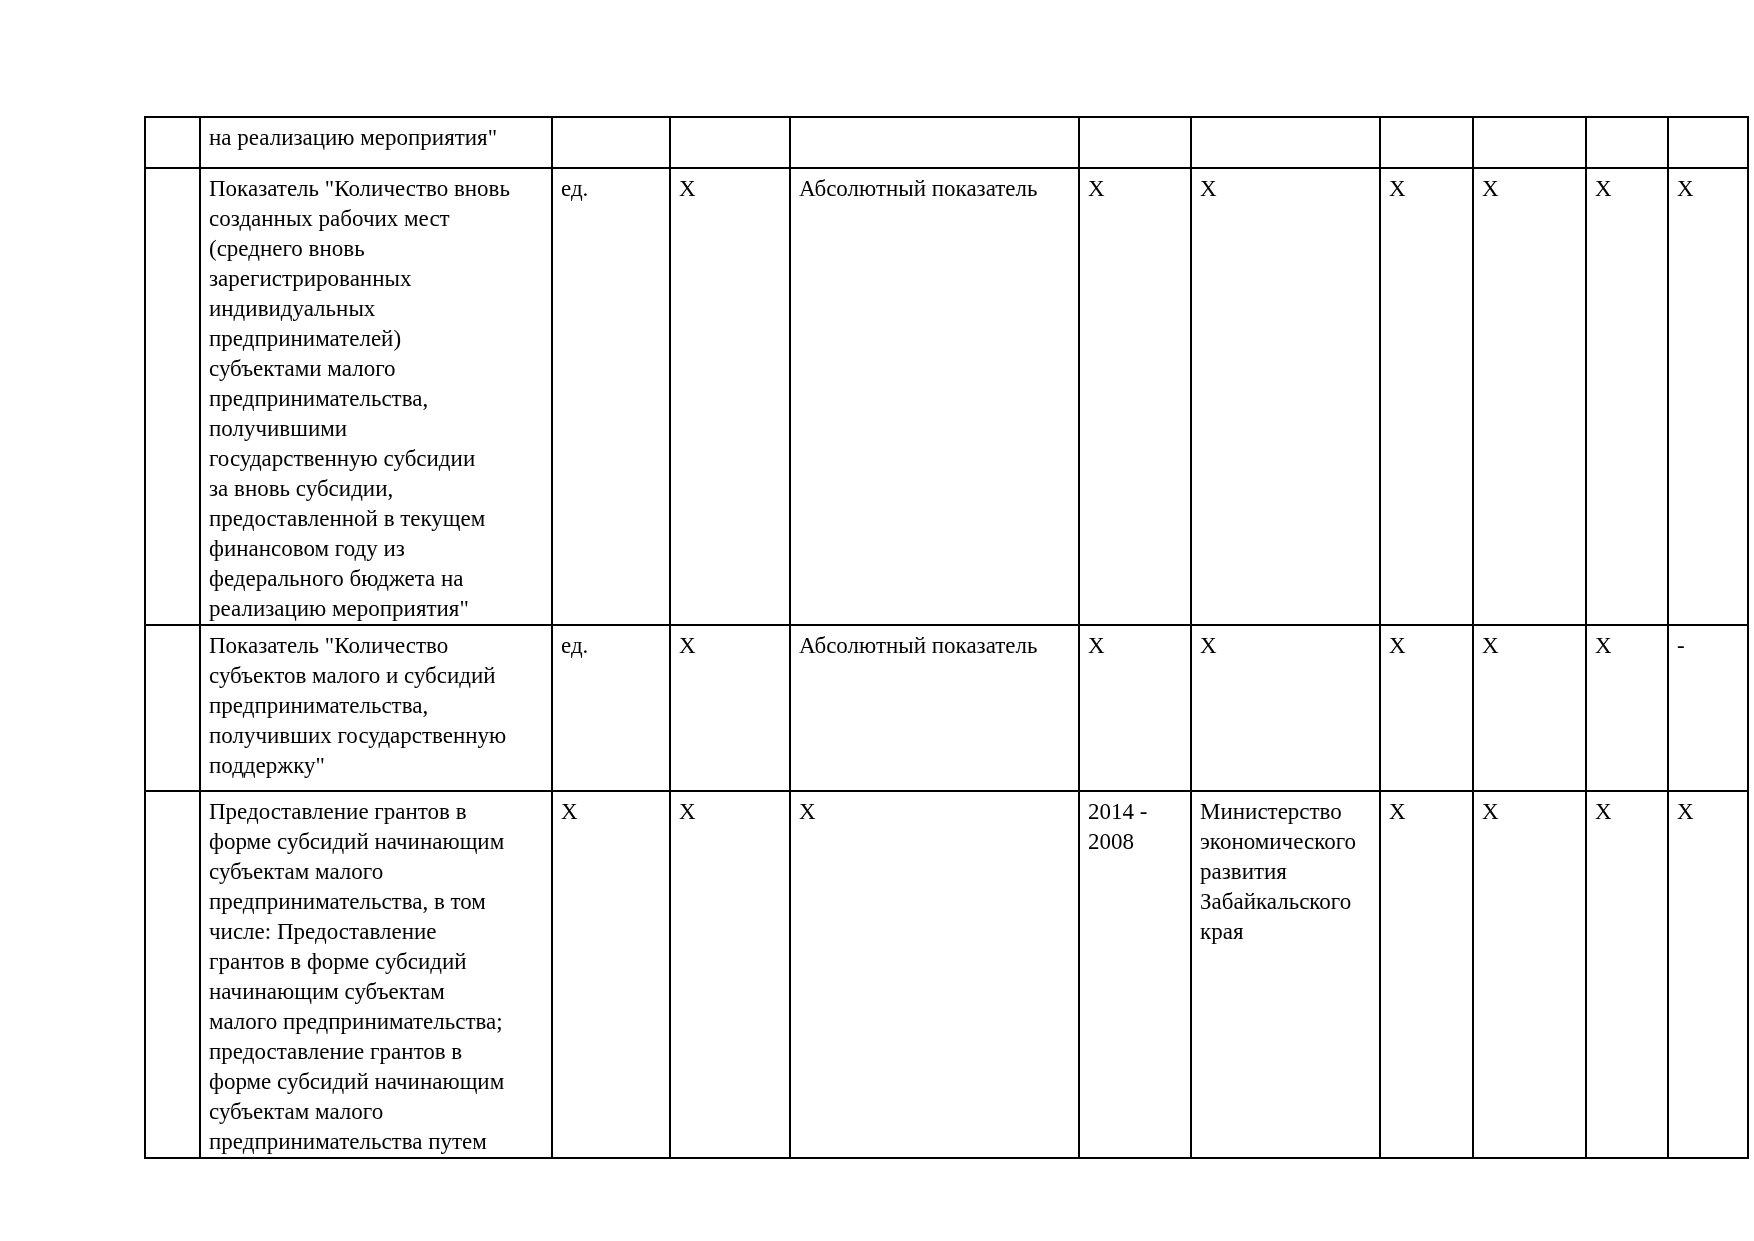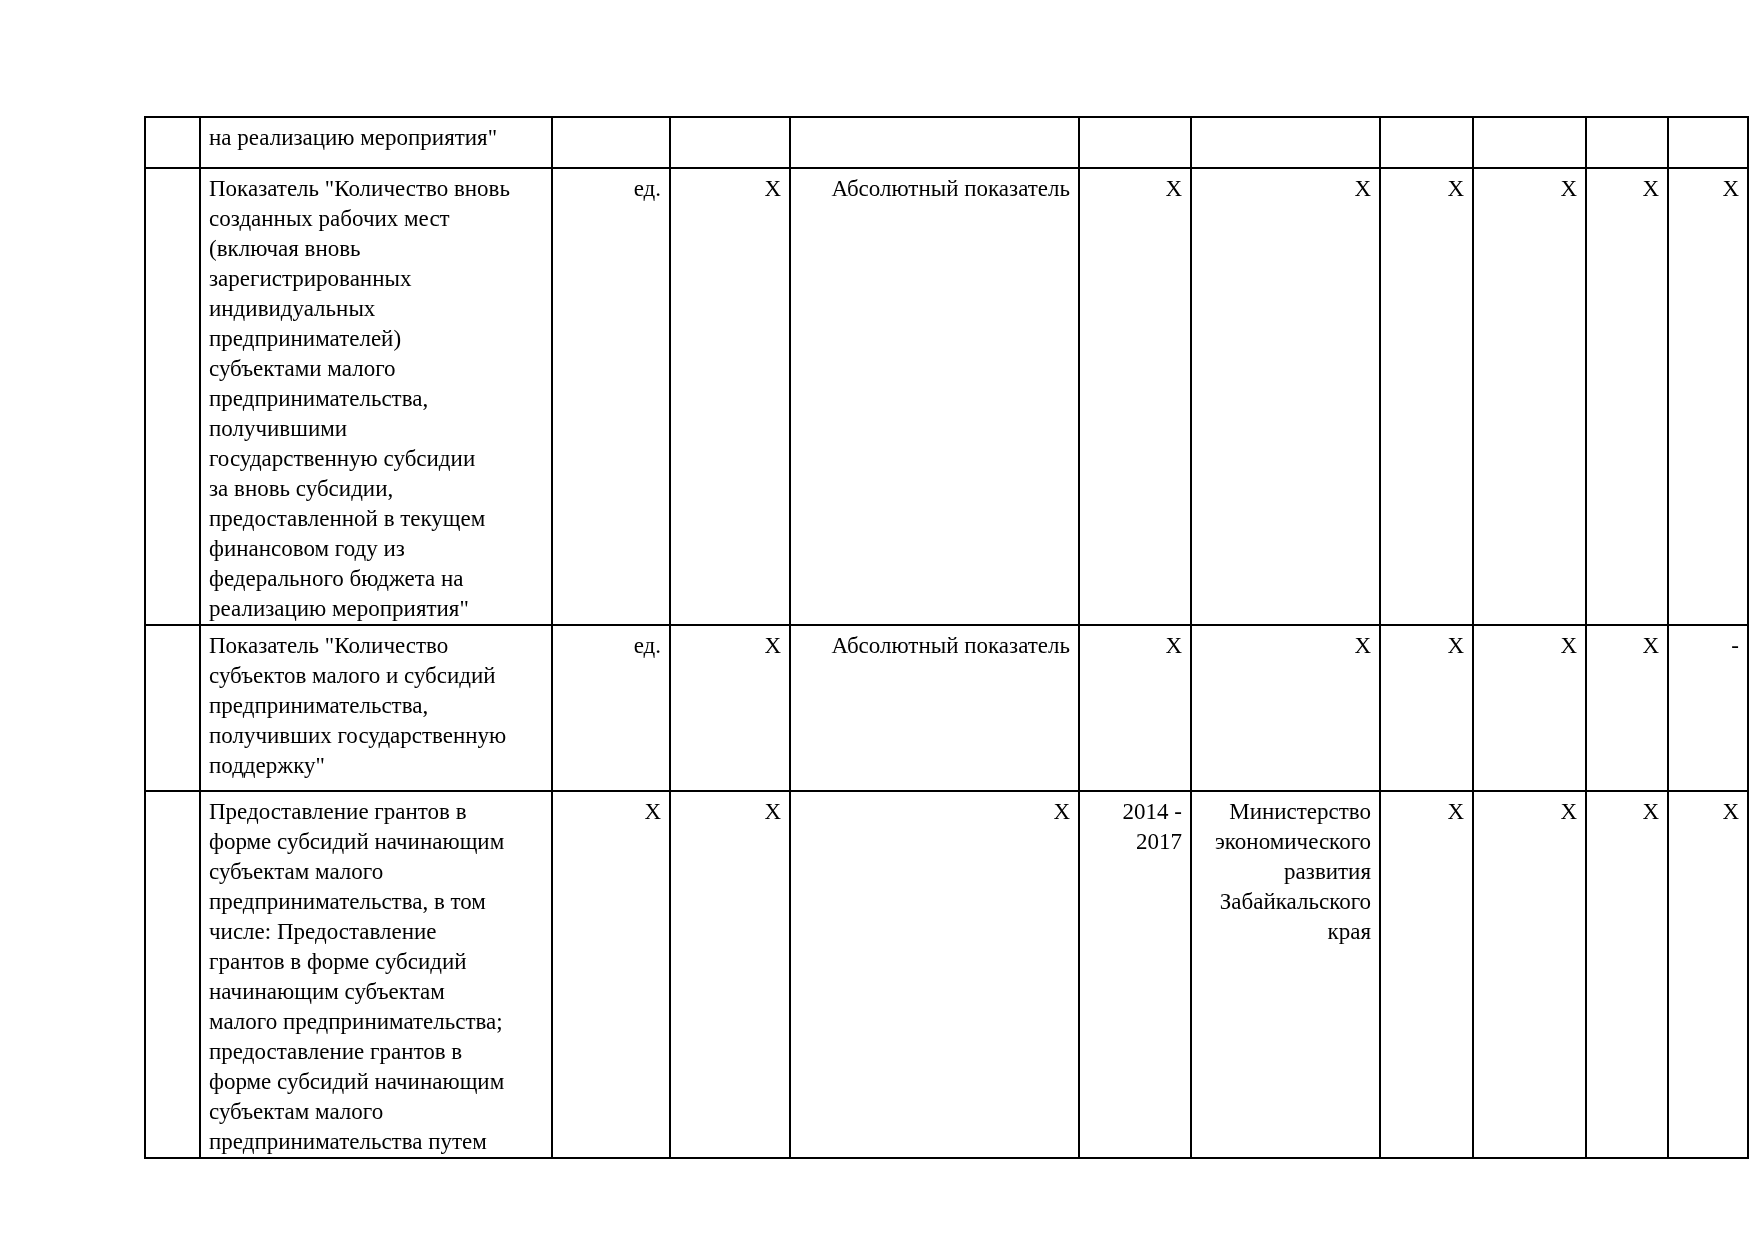--- a/index.html
+++ b/index.html
@@ -23,21 +23,21 @@
     width: 1603px;
     table-layout: fixed;
     border-collapse: collapse;
   }
   table.doc td {
     border: 2px solid #000000;
     vertical-align: top;
     padding: 5px 8px 0 8px;
     font-size: 23px;
     line-height: 30px;
-    text-align: right;
+    text-align: left;
     overflow: hidden;
   }
   table.doc td.text-col {
     text-align: left;
   }
   .line {
     display: block;
     white-space: nowrap;
   }
 </style>
@@ -73,21 +73,21 @@
           <td></td>
           <td></td>
           <td></td>
           <td></td>
         </tr>
         <tr style="height: 456px;">
           <td></td>
           <td class="text-col">
             <span class="line">Показатель "Количество вновь</span>
             <span class="line">созданных рабочих мест</span>
-            <span class="line">(включая вновь</span>
+            <span class="line">(среднего вновь</span>
             <span class="line">зарегистрированных</span>
             <span class="line">индивидуальных</span>
             <span class="line">предпринимателей)</span>
             <span class="line">субъектами малого</span>
             <span class="line">предпринимательства,</span>
             <span class="line">получившими</span>
             <span class="line">государственную субсидии</span>
             <span class="line">за вновь субсидии,</span>
             <span class="line">предоставленной в текущем</span>
             <span class="line">финансовом году из</span>
@@ -179,21 +179,21 @@
             <span class="line">X</span>
           </td>
           <td>
             <span class="line">X</span>
           </td>
           <td>
             <span class="line">X</span>
           </td>
           <td>
             <span class="line">2014 -</span>
-            <span class="line">2017</span>
+            <span class="line">2008</span>
           </td>
           <td>
             <span class="line">Министерство</span>
             <span class="line">экономического</span>
             <span class="line">развития</span>
             <span class="line">Забайкальского</span>
             <span class="line">края</span>
           </td>
           <td>
             <span class="line">X</span>

